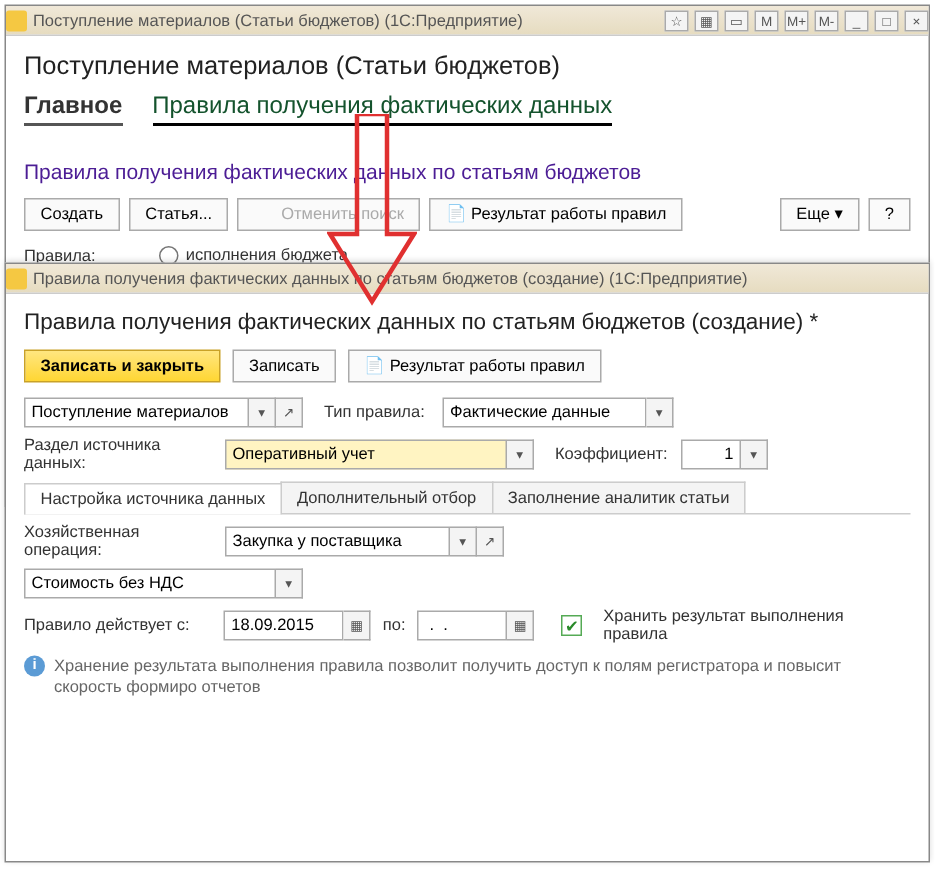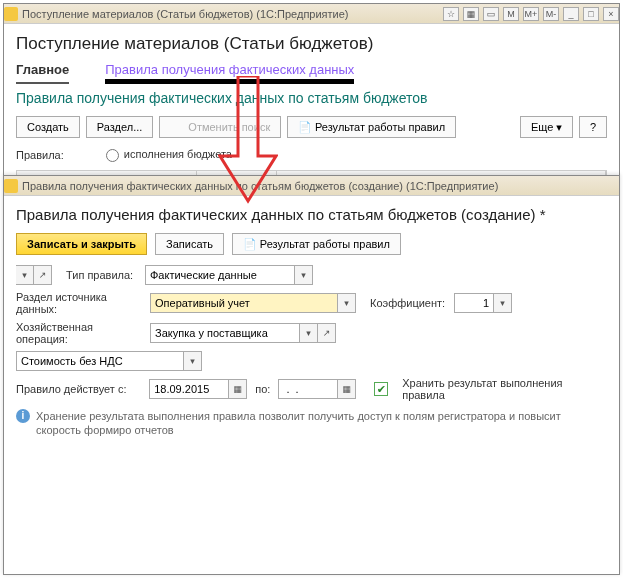--- a/index.html
+++ b/index.html
@@ -8,25 +8,25 @@
   .window { position: absolute; border: 1px solid #888; background: #fff; }
   .titlebar { background: linear-gradient(#f0e8d8, #e6dcc0); height: 20px; display: flex; align-items: center; padding: 0 0; font-size: 11px; color: #555; border-bottom: 1px solid #ccc; }
   .titlebar .tb-icon { width: 14px; height: 14px; background: #f5c842; border-radius: 2px; margin-right: 4px; display:inline-block; }
   .titlebar .tb-title { flex: 1; white-space: nowrap; overflow: hidden; }
   .titlebar .tb-btns { display: flex; gap: 4px; }
   .tb-btn { width: 16px; height: 14px; border: 1px solid #aaa; background: #f4f4f4; font-size: 9px; line-height: 12px; text-align: center; color: #555; }
   
   .win1 { left: 3px; top: 3px; width: 617px; height: 335px; }
   .win1 .content { padding: 6px 12px; }
   .page-title { font-size: 17px; font-weight: normal; margin: 4px 0 8px 0; color: #222; }
-  .tabs-top { display: flex; gap: 36px; font-size: 13px; margin-bottom: 2px; }
+  .tabs-top { display: flex; gap: 20px; font-size: 16px; margin-bottom: 2px; }
   .tabs-top .t { color: #555; padding-bottom: 2px; }
-  .tabs-top .t.active { color: #8b5cf6; border-bottom: 5px solid #000000; }
+  .tabs-top .t.active { color: #14532d; border-bottom: 2px solid #000000; }
   .tabs-top .t.main { font-weight: bold; border-bottom: 2px solid #555; color: #333; }
-  .subtitle { font-size: 14px; color: #0f766e; margin: 6px 0 10px 0; }
+  .subtitle { font-size: 14px; color: #4c1d95; margin: 22px 0 10px 0; }
   .toolbar { display: flex; gap: 6px; align-items: center; margin-bottom: 10px; }
   .btn { border: 1px solid #aaa; background: #fafafa; padding: 3px 10px; font-size: 11px; height: 22px; line-height: 14px; }
   .btn.disabled { color: #aaa; padding-left: 28px; }
   .btn.yellow { background: linear-gradient(#ffe680, #ffd633); font-weight: bold; border-color: #c9a227; }
   .spacer { flex: 1; }
   .rule-row { display: flex; align-items: center; gap: 6px; margin-bottom: 8px; font-size: 11px; }
   input[type=radio] { margin: 0 2px 0 0; vertical-align: middle; }
   .table-header { display: flex; border: 1px solid #ccc; background: #f4f4f4; }
   .table-header .col { padding: 4px 8px; border-right: 1px solid #ccc; font-size: 11px; color: #444; }
   
@@ -73,21 +73,21 @@
   </div>
   <div class="content">
     <div class="page-title">Поступление материалов (Статьи бюджетов)</div>
     <div class="tabs-top">
       <span class="t main">Главное</span>
       <span class="t active">Правила получения фактических данных</span>
     </div>
     <div class="subtitle">Правила получения фактических данных по статьям бюджетов</div>
     <div class="toolbar">
       <button class="btn">Создать</button>
-      <button class="btn">Раздел...</button>
+      <button class="btn">Статья...</button>
       <button class="btn disabled">Отменить поиск</button>
       <button class="btn">📄 <span>Результат работы правил</span></button>
       <span class="spacer"></span>
       <button class="btn"><span>Еще</span> ▾</button>
       <button class="btn">?</button>
     </div>
     <div class="rule-row">
       <span class="lbl">Правила:</span>
       <span style="width:30px"></span>
       <label><input type="radio" style=""> <span>исполнения бюджета</span></label>
@@ -112,45 +112,51 @@
   <div class="content">
     <div class="form-title">Правила получения фактических данных по статьям бюджетов (создание) *</div>
     <div class="form-toolbar">
       <button class="btn yellow">Записать и закрыть</button>
       <button class="btn">Записать</button>
       <button class="btn">📄 <span>Результат работы правил</span></button>
     </div>
 
     <div class="formrow">
       <div class="field">
+        <input style="width: 150px;" value="Поступление материалов">
         <span class="picker">▾</span>
         <span class="picker">↗</span>
       </div>
       <span style="width:6px"></span>
       <span class="lbl w2">Тип правила:</span>
       <div class="field">
-        <input style="width: 150px;" value="Фактические данные">
+        <input style="width: 136px;" value="Фактические данные">
         <span class="picker">▾</span>
       </div>
     </div>
 
     <div class="formrow">
       <span class="lbl w1">Раздел источника данных:</span>
       <div class="field yellow">
         <input style="width: 188px;" value="Оперативный учет">
         <span class="picker">▾</span>
       </div>
       <span style="width:6px"></span>
       <span class="lbl w3">Коэффициент:</span>
       <div class="field">
         <input style="width: 40px; text-align: right;" value="1">
         <span class="picker">▾</span>
       </div>
     </div>
 
+    <div class="tabs2">
+      <div class="tab2 active">Настройка источника данных</div>
+      <div class="tab2">Дополнительный отбор</div>
+      <div class="tab2">Заполнение аналитик статьи</div>
+    </div>
 
     <div class="formrow">
       <span class="lbl w1">Хозяйственная операция:</span>
       <div class="field">
         <input style="width: 150px;" value="Закупка у поставщика">
         <span class="picker">▾</span>
         <span class="picker">↗</span>
       </div>
     </div>
 

